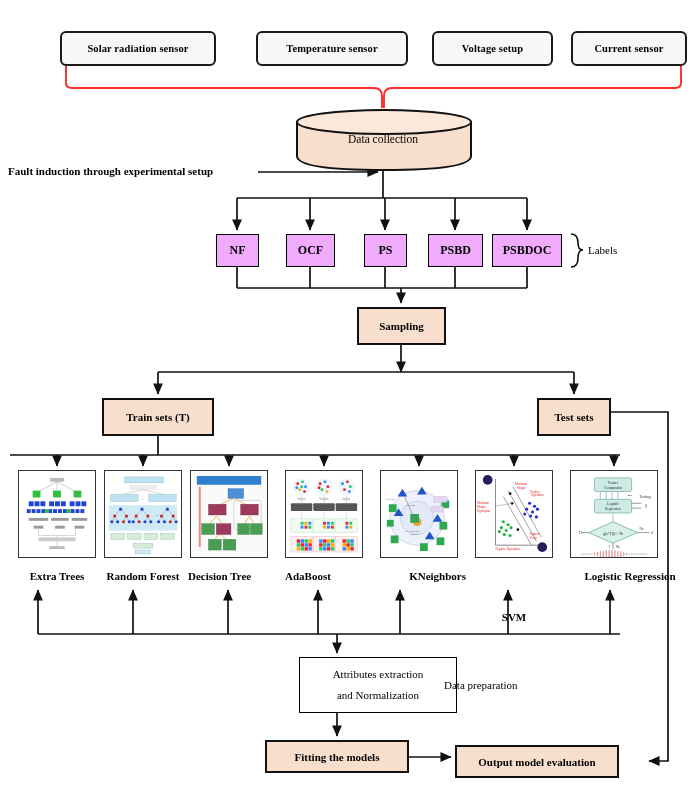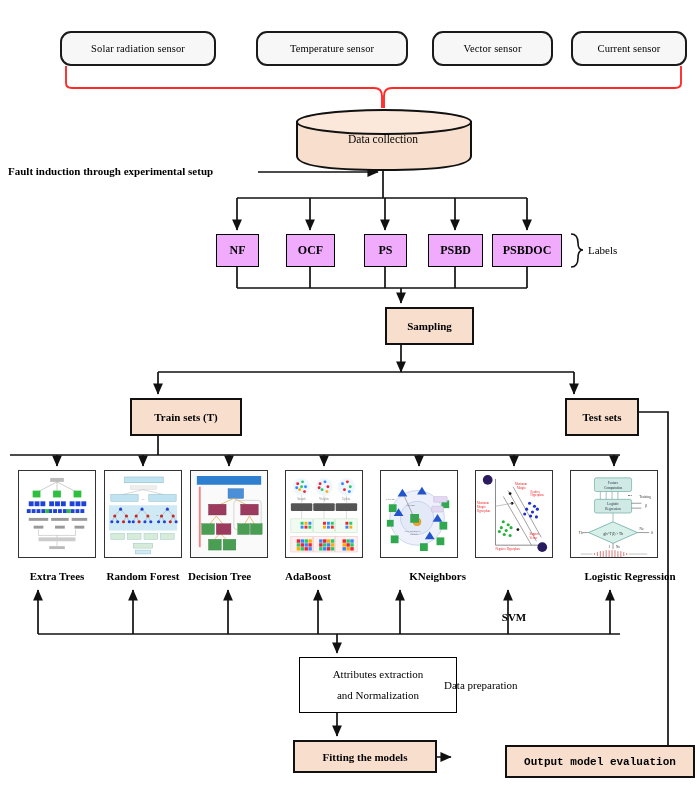--- a/index.html
+++ b/index.html
@@ -2,24 +2,24 @@
 <html><head>
 <meta charset="utf-8">
 <style>
   html,body{margin:0;padding:0;background:#ffffff;}
   body{width:700px;height:808px;position:relative;overflow:hidden;
        font-family:"Liberation Serif",serif;color:#000;}
   #stage{position:absolute;left:0;top:0;width:700px;height:808px;}
   svg.layer{position:absolute;left:0;top:0;width:700px;height:808px;pointer-events:none;}
   .node{position:absolute;box-sizing:border-box;display:flex;align-items:center;
         justify-content:center;text-align:center;}
-  .sensor{background:#f7f7f7;border:2.2px solid #1a1a1a;border-radius:11px;
-          font-size:10.5px;font-weight:normal;letter-spacing:.1px;}
+  .sensor{background:#f7f7f7;border:2.2px solid #1a1a1a;border-radius:6px;
+          font-size:10.5px;font-weight:bold;letter-spacing:.1px;}
   .labelbox{background:#f0abfc;border:1.7px solid #000;font-size:12px;font-weight:bold;}
-  .peach{background:#f8dfcd;border:2px solid #111;font-size:11px;font-weight:bold;margin-left:28px;}
+  .peach{background:#f8dfcd;border:2px solid #111;font-size:11px;font-weight:bold;}
   .plainbox{background:#fff;border:1.6px solid #000;font-size:11px;margin-left:41px;}
   .caption{position:absolute;font-size:11px;white-space:nowrap;font-weight:bold;}
   .thumb{position:absolute;background:#fff;border:1.5px solid #333;overflow:hidden;
          box-sizing:border-box;}
   .thumb svg{display:block;width:100%;height:100%;}
   .annot{position:absolute;font-size:11px;white-space:nowrap;font-weight:bold;}
   .cyl-label{position:absolute;font-size:11.5px;font-weight:normal;white-space:nowrap;}
   .two-line{flex-direction:column;line-height:1.9;}
 </style>
 </head>
@@ -99,21 +99,21 @@
     <path d="M422,660 L428,660 L428,710 L422,710" stroke="#111" stroke-width="1.5" fill="none"></path>
   </svg>
 
   <div class="node sensor" style="left:60px;top:31px;width:156px;height:35px;">
     <span>Solar radiation sensor</span>
   </div>
   <div class="node sensor" style="left:256px;top:31px;width:152px;height:35px;">
     <span>Temperature sensor</span>
   </div>
   <div class="node sensor" style="left:432px;top:31px;width:121px;height:35px;">
-    <span>Vector sensor</span>
+    <span>Voltage setup</span>
   </div>
   <div class="node sensor" style="left:571px;top:31px;width:116px;height:35px;">
     <span>Current sensor</span>
   </div>
 
   <svg style="position:absolute;left:295px;top:108px;width:178px;height:64px;" viewBox="0 0 178 64">
     <path d="M2,14 L2,48 Q2,62 89,62 Q176,62 176,48 L176,14 Z" fill="#f8dfcd" stroke="#111" stroke-width="2"></path>
     <ellipse cx="89" cy="14" rx="87" ry="12" fill="#fce8da" stroke="#111" stroke-width="2"></ellipse>
   </svg>
   <div class="cyl-label" style="left:295px;top:133px;width:176px;text-align:center;">Data collection</div>
@@ -552,17 +552,17 @@
 
   <div class="node plainbox two-line" style="left:258px;top:657px;width:158px;height:56px;">
     <span>Attributes extraction</span>
     <span>and Normalization</span>
   </div>
   <div class="annot" style="left:444px;top:679px;font-weight:normal;">Data preparation</div>
 
   <div class="node peach" style="left:265px;top:740px;width:144px;height:33px;">
     <span>Fitting the models</span>
   </div>
-  <div class="node peach" style="left:477px;top:745px;width:190px;height:33px;font-family:Liberation Mono, monospace;">
+  <div class="node peach" style="left:455px;top:745px;width:164px;height:33px;">
     <span>Output model evaluation</span>
   </div>
 
 </div>
 
 </body></html>

